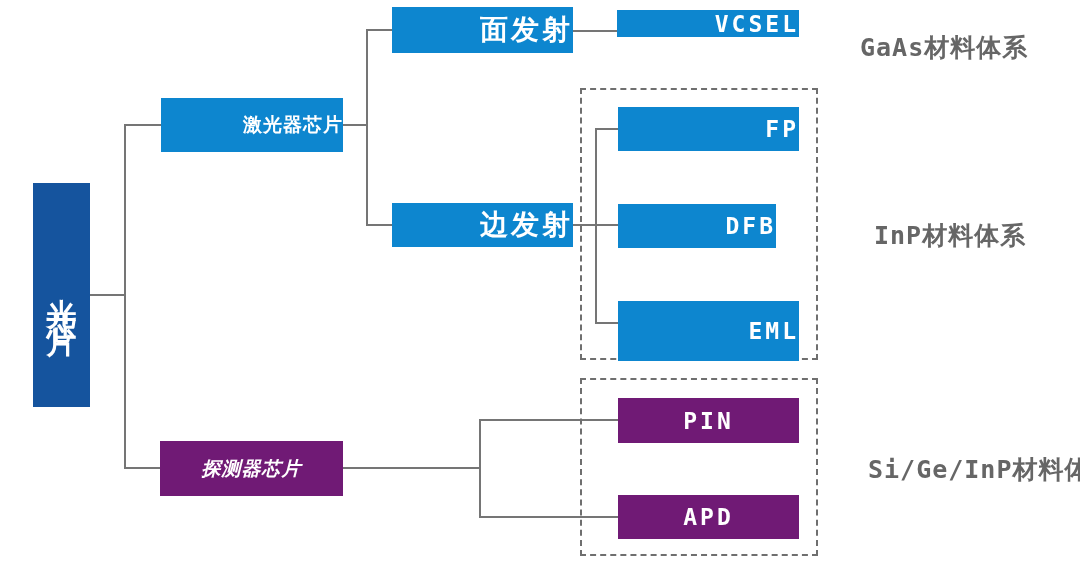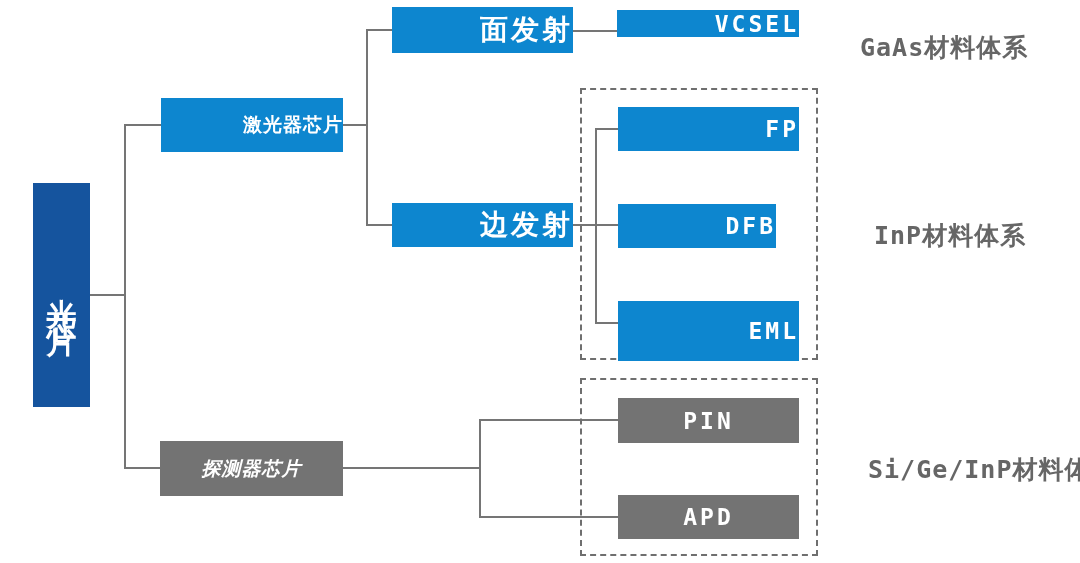--- a/index.html
+++ b/index.html
@@ -11,21 +11,21 @@
     font-family:"DejaVu Sans","Liberation Sans",sans-serif;
   }
   .node{
     position:absolute;
     display:flex;align-items:center;justify-content:center;
     color:#ffffff;font-weight:bold;
     box-sizing:border-box;
   }
   .dark{background:#15549e;}
   .medium{background:#0d86cf;justify-content:flex-end;}
-  .light{background:#737373;}
+  .light{background:#701a75;}
   .root-text{
     writing-mode:vertical-rl;
     text-orientation:upright;
     font-size:30px;
     letter-spacing:14px;
     line-height:1;
   }
   .cjk-lg{font-size:19px;letter-spacing:1px;}
   .cjk-md{font-size:28px;letter-spacing:3px;}
   .leaf-label{

